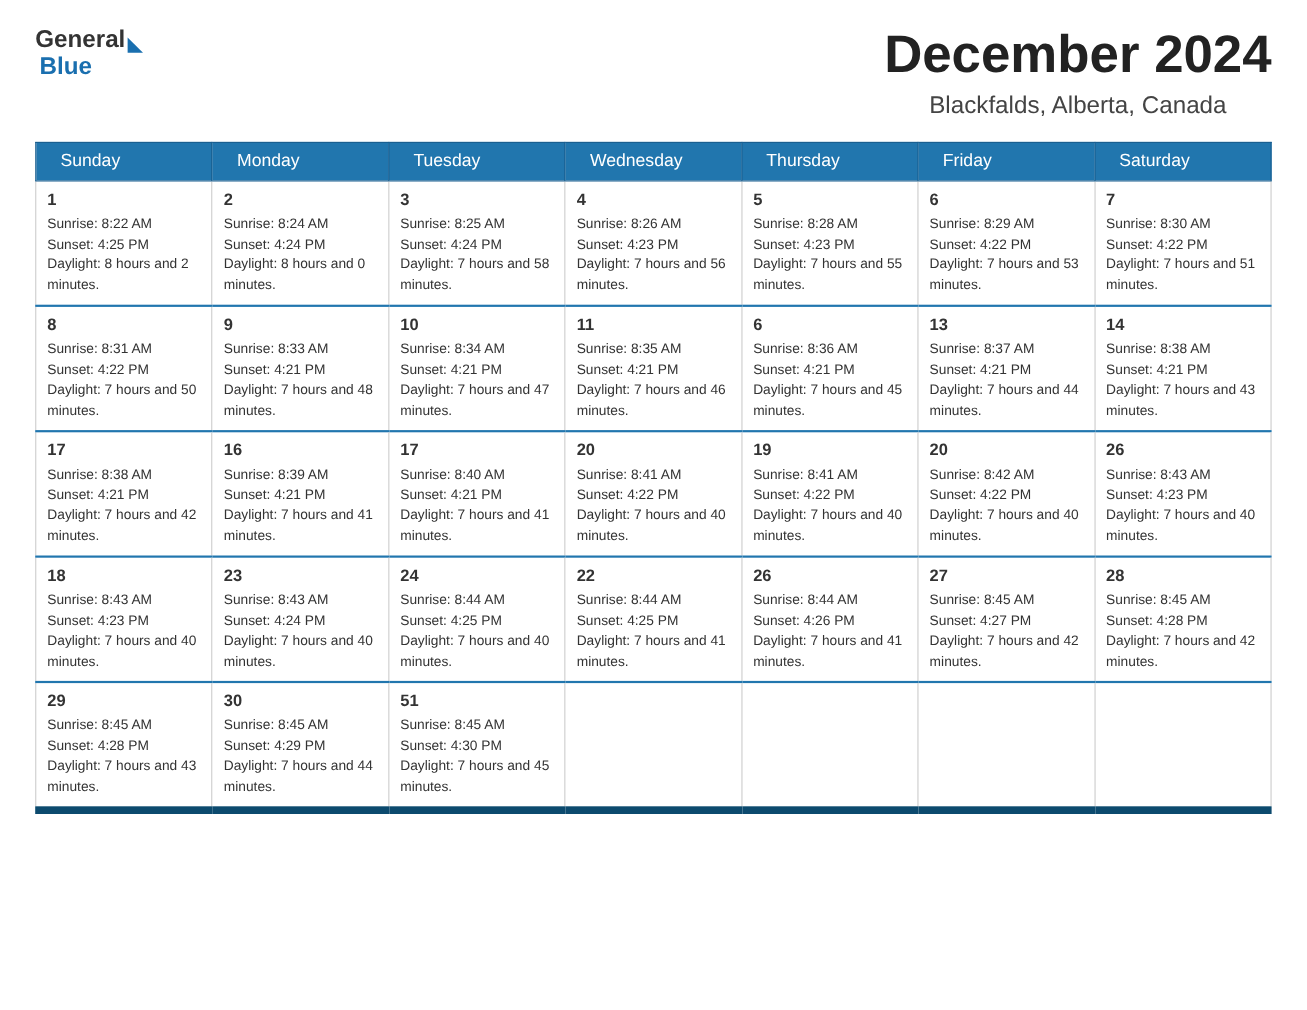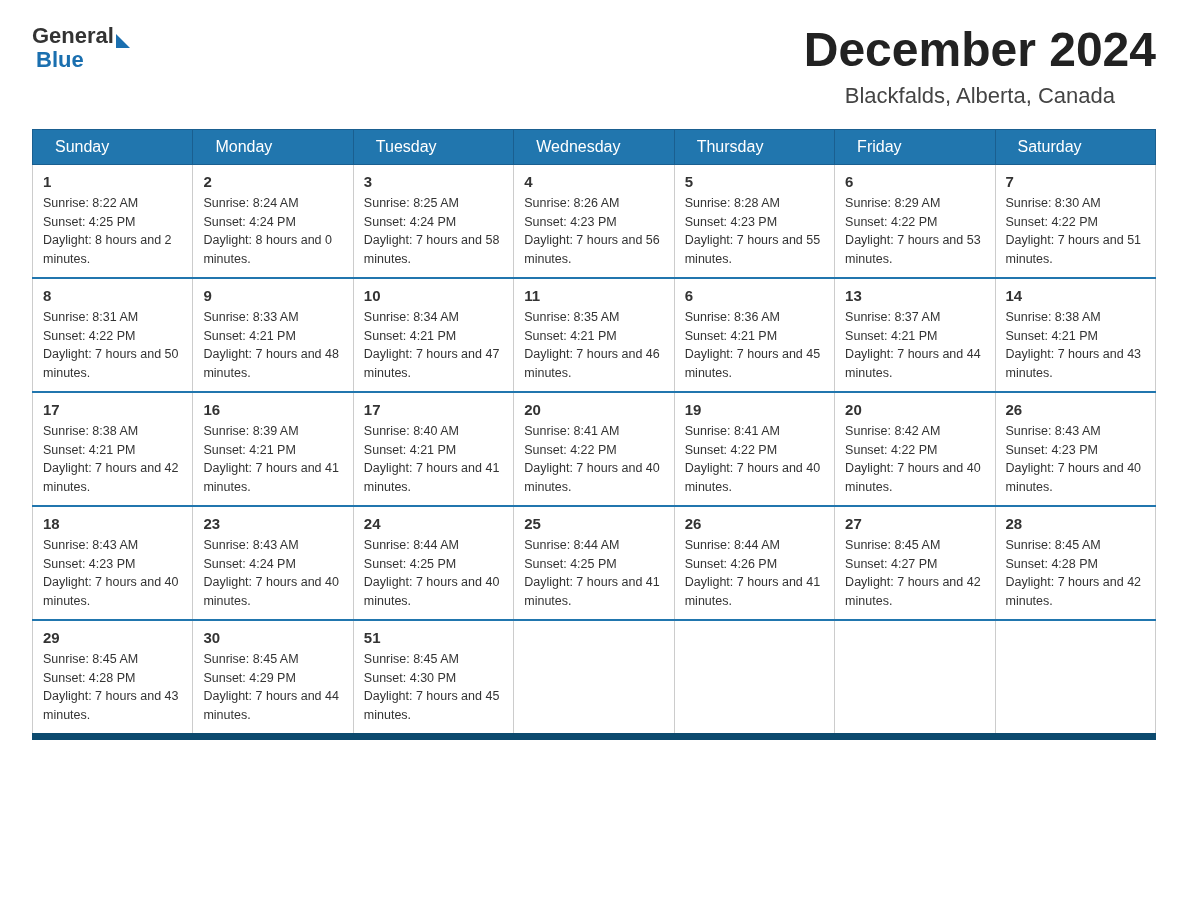--- a/index.html
+++ b/index.html
@@ -179,21 +179,21 @@
         <td><span class="day-num">26</span>
           <span class="day-info">Sunrise: 8:43 AM<br>Sunset: 4:23 PM<br>Daylight: 7 hours and 40 minutes.</span></td>
       </tr>
       <tr>
         <td><span class="day-num">18</span>
           <span class="day-info">Sunrise: 8:43 AM<br>Sunset: 4:23 PM<br>Daylight: 7 hours and 40 minutes.</span></td>
         <td><span class="day-num">23</span>
           <span class="day-info">Sunrise: 8:43 AM<br>Sunset: 4:24 PM<br>Daylight: 7 hours and 40 minutes.</span></td>
         <td><span class="day-num">24</span>
           <span class="day-info">Sunrise: 8:44 AM<br>Sunset: 4:25 PM<br>Daylight: 7 hours and 40 minutes.</span></td>
-        <td><span class="day-num">25</span>
+        <td><span class="day-num">22</span>
           <span class="day-info">Sunrise: 8:44 AM<br>Sunset: 4:25 PM<br>Daylight: 7 hours and 41 minutes.</span></td>
         <td><span class="day-num">26</span>
           <span class="day-info">Sunrise: 8:44 AM<br>Sunset: 4:26 PM<br>Daylight: 7 hours and 41 minutes.</span></td>
         <td><span class="day-num">27</span>
           <span class="day-info">Sunrise: 8:45 AM<br>Sunset: 4:27 PM<br>Daylight: 7 hours and 42 minutes.</span></td>
         <td><span class="day-num">28</span>
           <span class="day-info">Sunrise: 8:45 AM<br>Sunset: 4:28 PM<br>Daylight: 7 hours and 42 minutes.</span></td>
       </tr>
       <tr>
         <td><span class="day-num">29</span>

